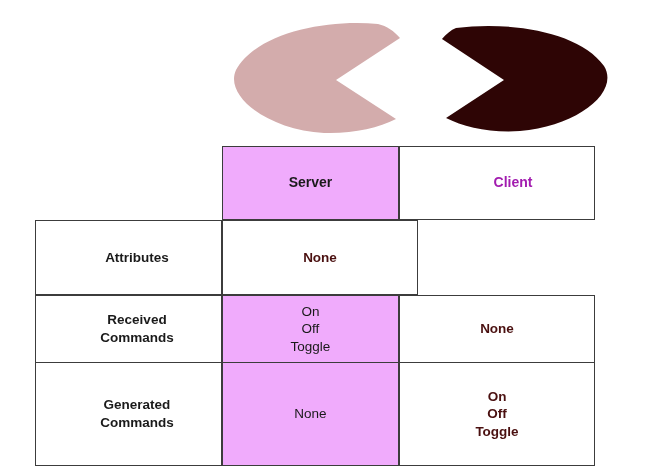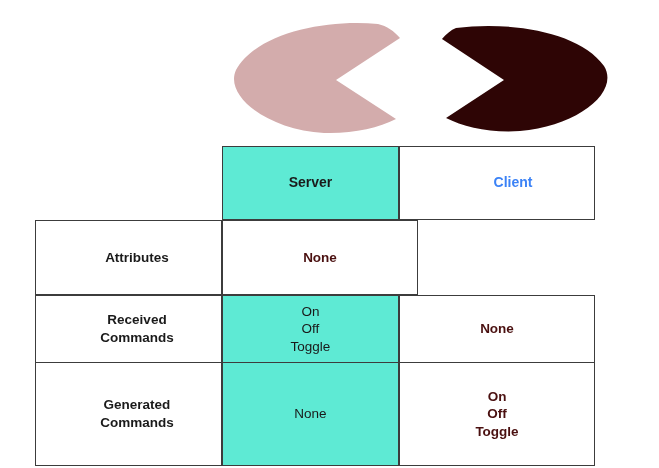--- a/index.html
+++ b/index.html
@@ -61,21 +61,21 @@
     text-align: center;
     font-size: 13.5px;
     line-height: 1.28;
     color: #1a1a1a;
     border: 1.6px solid #3c3c3c;
     background: #ffffff;
     position: relative;
   }
 
   .cell.pink {
-    background: #5eead4;
+    background: #f0abfc;
   }
 
   .cell.spacer {
     border: none;
     background: transparent;
   }
 
   .cell.bold {
     font-weight: bold;
     padding-left: 17px;
@@ -85,21 +85,21 @@
     color: #4a1010;
     font-weight: bold;
   }
 
   .cell.hdr {
     font-weight: bold;
     font-size: 14px;
   }
 
   .cell.hdr-client {
-    color: #3b82f6;
+    color: #a21caf;
     padding-left: 32px;
   }
 
   
   .col-label  { width: 187px; }
   .col-server { width: 177px; }
   .col-client { width: 196px; }
 
   
   #row-header   { top: 0px;   height: 74px; }

